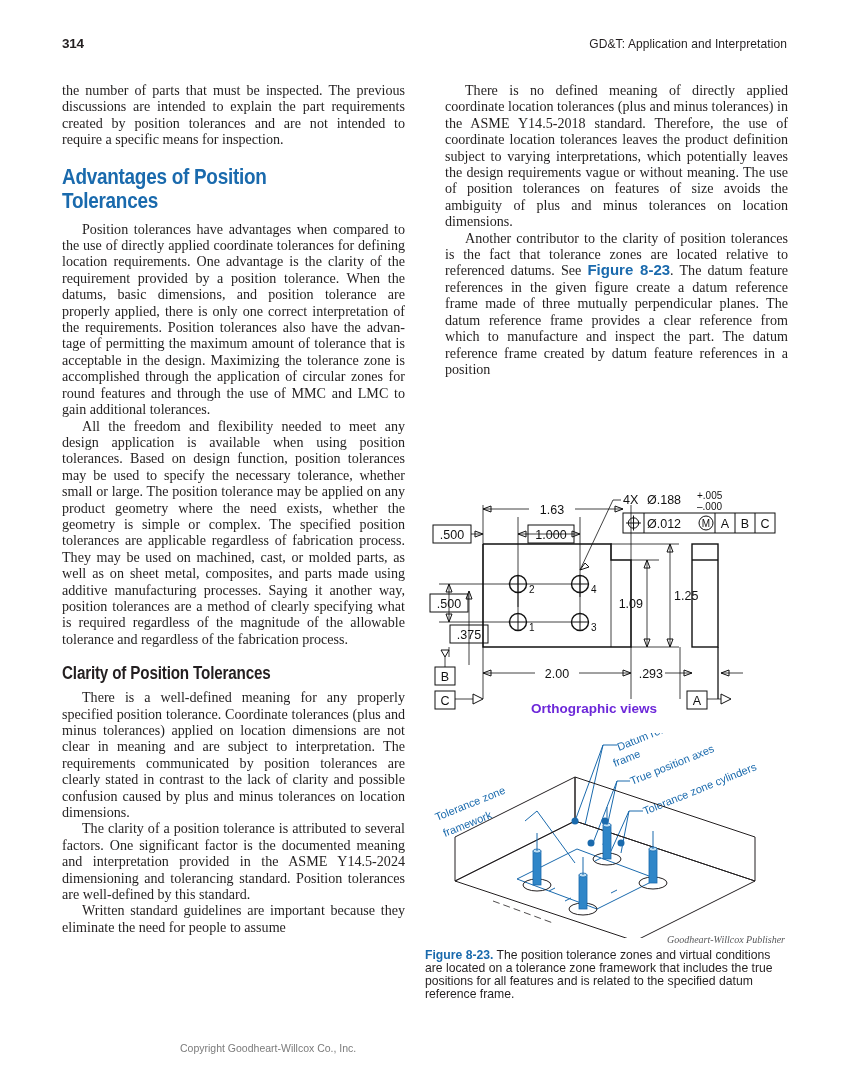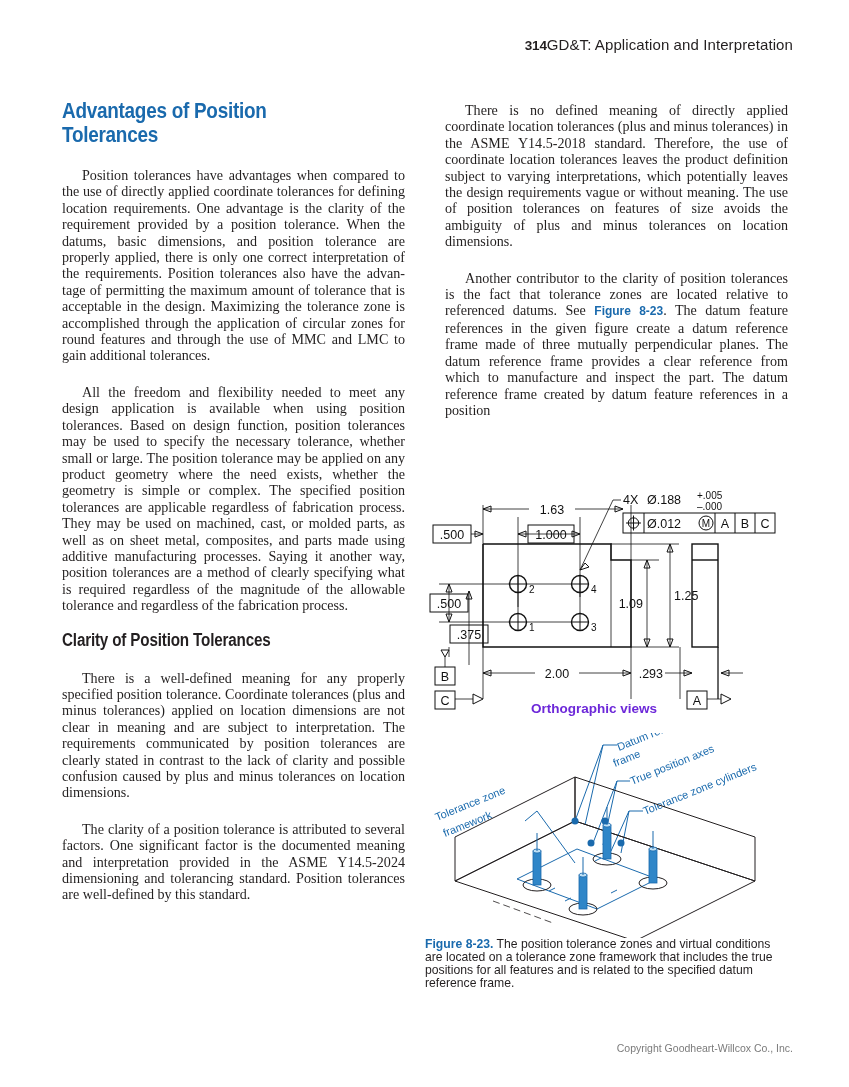--- a/index.html
+++ b/index.html
@@ -12,38 +12,38 @@
     height: 1087px;
     position: relative;
     font-family: "Liberation Serif", serif;
     color: #1a1a1a;
     overflow: hidden;
   }
 
   
   #page-header {
     position: absolute;
-    left: 68px;
+    left: 62px;
     top: 36px;
     width: 725px;
     height: 18px;
     display: flex;
     align-items: baseline;
-    justify-content: flex-end;
+    justify-content: space-between;
   }
   #page-header .folio {
     font-family: "Liberation Sans", sans-serif;
     font-weight: bold;
     font-size: 13.5px;
     color: #231f20;
     letter-spacing: -0.2px;
   }
   #page-header .running-title {
     font-family: "Liberation Sans", sans-serif;
-    font-size: 15px;
+    font-size: 12px;
     color: #231f20;
     letter-spacing: 0.1px;
   }
 
   
   #columns {
     position: absolute;
     left: 62px;
     top: 82px;
     width: 726px;
@@ -57,21 +57,20 @@
     margin: 0;
     font-size: 14.1px;
     line-height: 16.4px;
     text-align: justify;
     text-justify: inter-word;
     hyphens: manual;
     color: #221f1f;
   }
   p.body-par.indent {
     text-indent: 20px;
-    margin-top: 20px;
   }
   h2.section-head {
     font-family: "Liberation Sans", sans-serif;
     font-weight: bold;
     font-size: 22px;
     line-height: 24px;
     color: #1a6aad;
     margin: 17px 0 8px 0;
     letter-spacing: -0.3px;
     transform: scaleX(0.86);
@@ -85,21 +84,21 @@
     color: #231f20;
     margin: 16px 0 6px 0;
     letter-spacing: -0.2px;
     transform: scaleX(0.87);
     transform-origin: left center;
   }
   .xref {
     color: #1a6aad;
     font-weight: bold;
     font-family: "Liberation Sans", sans-serif;
-    font-size: 12px;
+    font-size: 15px;
   }
 
   
   #figure-block {
     position: absolute;
     left: 425px;
     top: 487px;
     width: 364px;
   }
 
@@ -171,50 +170,52 @@
     font-weight: bold;
     color: #1a6aad;
   }
 
   
   #page-footer {
     position: absolute;
     left: 0;
     top: 1042px;
     width: 849px;
-    text-align: right;
+    text-align: left;
     padding-right: 56px;
     box-sizing: border-box;
     font-family: "Liberation Sans", sans-serif;
     font-size: 10.5px;
     color: #7b7b7b;
   }
   #page-footer .inner { display: inline-block; margin-left: 180px; }
 </style>
 </head>
 <body>
 
 <div id="page-header">
   <span class="folio">314</span>
   <span class="running-title">GD&amp;T: Application and Interpretation</span>
 </div>
 
 <div id="columns">
 
   <div class="column">
+    <p class="body-par">the number of parts that must be inspected. The pre­vious discussions are intended to explain the part requirements created by position tolerances and are not intended to require a specific means for inspection.</p>
 
     <h2 class="section-head">Advantages of Position Tolerances</h2>
 
     <p class="body-par indent">Position tolerances have advantages when compared to the use of directly applied coordi­nate tolerances for defining location requirements. One advantage is the clarity of the requirement pro­vided by a position tolerance. When the datums, basic dimensions, and position tolerance are properly applied, there is only one correct interpretation of the requirements. Position tolerances also have the advan­tage of permitting the maximum amount of tolerance that is acceptable in the design. Maximizing the toler­ance zone is accomplished through the application of circular zones for round features and through the use of MMC and LMC to gain additional tolerances.</p>
     <p class="body-par indent">All the freedom and flexibility needed to meet any design application is available when using posi­tion tolerances. Based on design function, position tolerances may be used to specify the necessary toler­ance, whether small or large. The position tolerance may be applied on any product geometry where the need exists, whether the geometry is simple or com­plex. The specified position tolerances are applicable regardless of fabrication process. They may be used on machined, cast, or molded parts, as well as on sheet metal, composites, and parts made using addi­tive manufacturing processes. Saying it another way, position tolerances are a method of clearly specifying what is required regardless of the magnitude of the allowable tolerance and regardless of the fabrication process.</p>
 
     <h3 class="sub-head">Clarity of Position Tolerances</h3>
 
     <p class="body-par indent">There is a well-defined meaning for any prop­erly specified position tolerance. Coordinate toler­ances (plus and minus tolerances) applied on location dimensions are not clear in meaning and are subject to interpretation. The requirements communicated by position tolerances are clearly stated in contrast to the lack of clarity and possible confusion caused by plus and minus tolerances on location dimensions.</p>
     <p class="body-par indent">The clarity of a position tolerance is attributed to several factors. One significant factor is the doc­umented meaning and interpretation provided in the ASME Y14.5-2024 dimensioning and tolerancing standard. Position tolerances are well-defined by this standard.</p>
+    <p class="body-par indent">Written standard guidelines are important because they eliminate the need for people to assume</p>
   </div>
 
   <div class="column">
     <p class="body-par indent">There is no defined meaning of directly applied coordinate location tolerances (plus and minus toler­ances) in the ASME Y14.5-2018 standard. Therefore, the use of coordinate location tolerances leaves the product definition subject to varying interpretations, which potentially leaves the design requirements vague or without meaning. The use of position toler­ances on features of size avoids the ambiguity of plus and minus tolerances on location dimensions.</p>
     <p class="body-par indent"><span>Another contributor to the clarity of position tolerances is the fact that tolerance zones are located relative to referenced datums. See </span><span class="xref">Figure 8-23</span><span>. The datum feature references in the given figure cre­ate a datum reference frame made of three mutually perpendicular planes. The datum reference frame provides a clear reference from which to manufac­ture and inspect the part. The datum reference frame created by datum feature references in a position</span></p>
   </div>
 
 </div>
 
 <div id="figure-block">
@@ -511,20 +512,21 @@
         <path d="M186,160 l6,-3"></path>
         <path d="M170,128 l6,-3"></path>
       </g>
 
       <g stroke="#231f20" stroke-width="0.8" fill="none" stroke-dasharray="7 4">
         <line x1="68" y1="168" x2="128" y2="190"></line>
       </g>
     </svg>
   </div>
 
+  <div id="figure-credit">Goodheart-Willcox Publisher</div>
 
   <div id="figure-caption">
     <span class="fig-num">Figure 8-23.</span><span>  The position tolerance zones and virtual conditions are located on a tolerance zone framework that includes the true positions for all features and is related to the specified datum reference frame.</span>
   </div>
 </div>
 
 <div id="page-footer">
   <span class="inner">Copyright Goodheart-Willcox Co., Inc.</span>
 </div>
 

